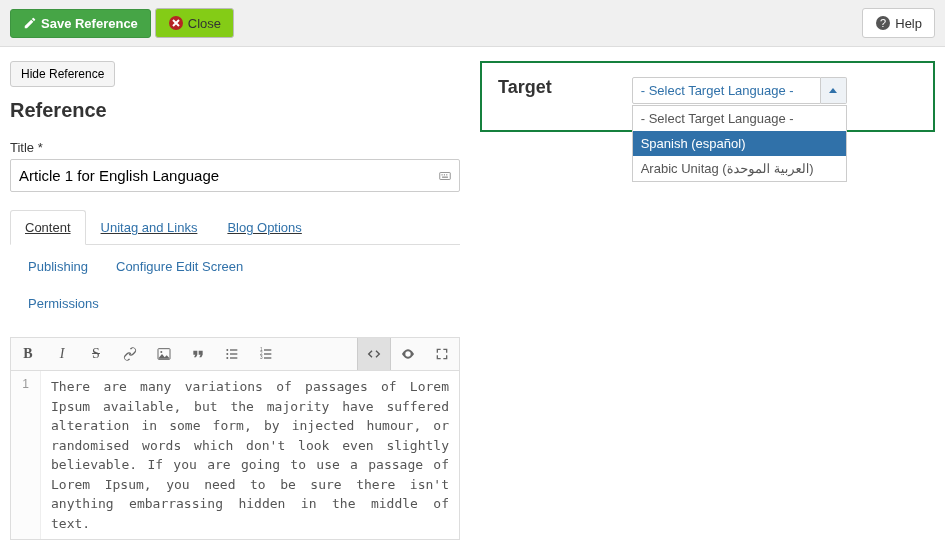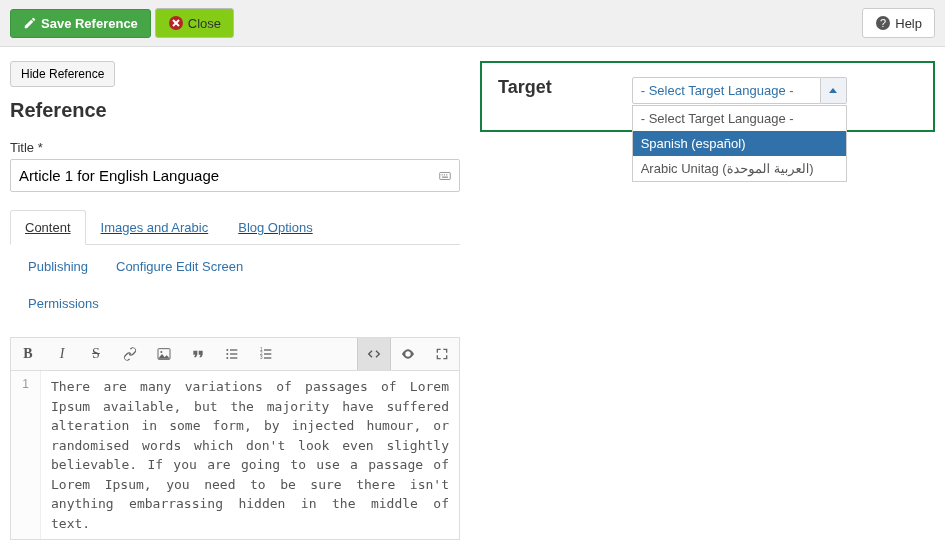--- a/index.html
+++ b/index.html
@@ -98,21 +98,21 @@
               <rect x="14" y="9" width="2" height="2" fill="#888"></rect>
               <rect x="7" y="13" width="10" height="2" fill="#888"></rect>
             </svg>
         </span>
       </div>
     </div>
 
 
     <div class="tabs">
       <div class="tab active">Content</div>
-      <div class="tab">Images and Arabic</div>
+      <div class="tab">Unitag and Links</div>
       <div class="tab">Blog Options</div>
     </div>
     <div class="tabs-row2">
       <div class="tab">Publishing</div>
       <div class="tab">Configure Edit Screen</div>
     </div>
     <div class="tabs-row2">
       <div class="tab">Permissions</div>
     </div>
 

